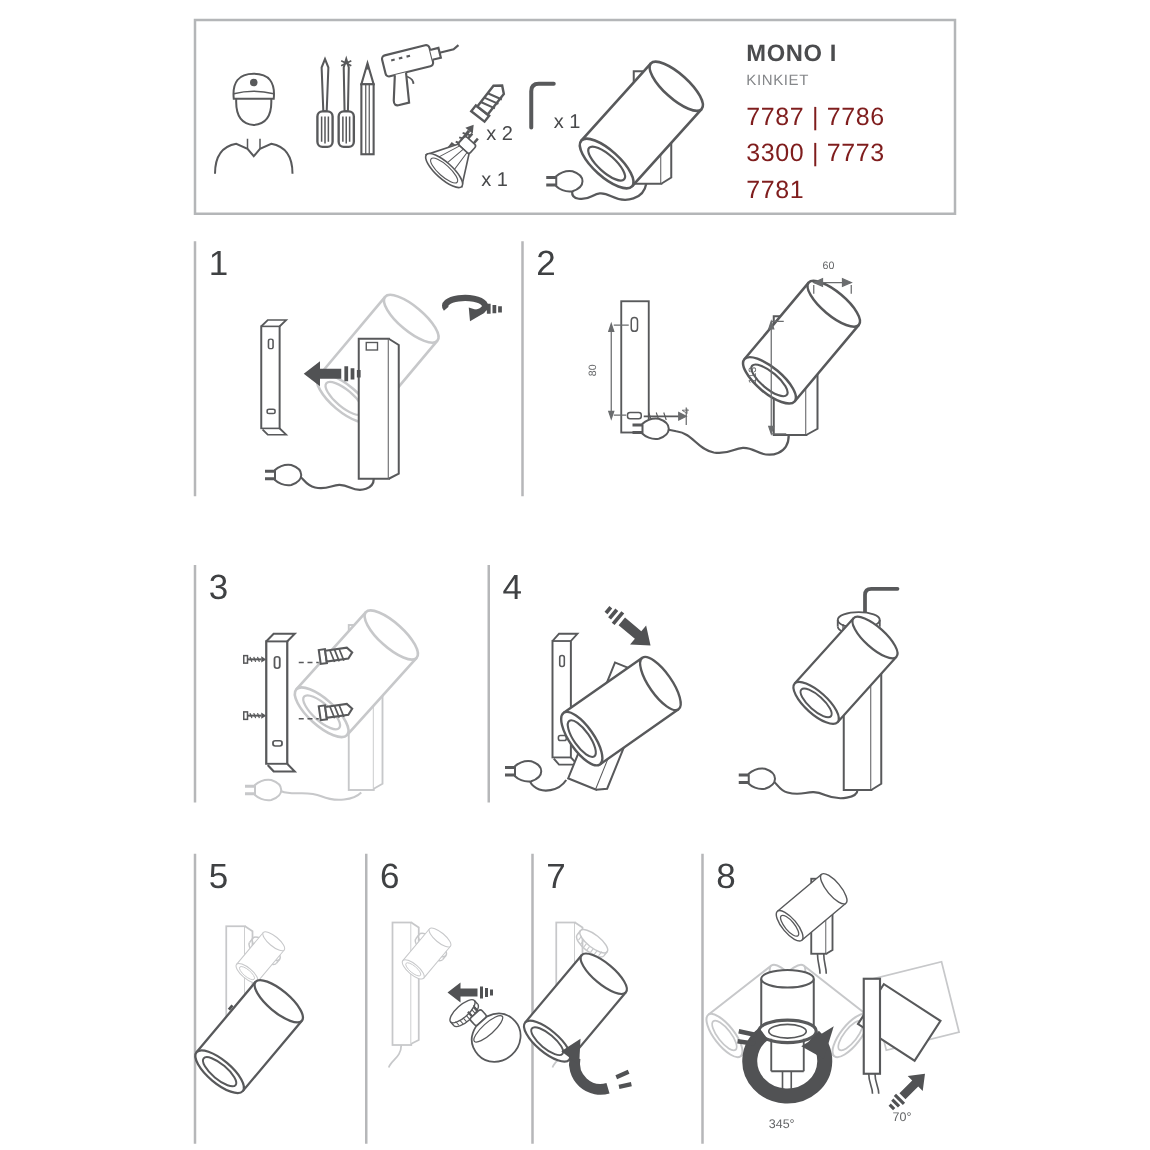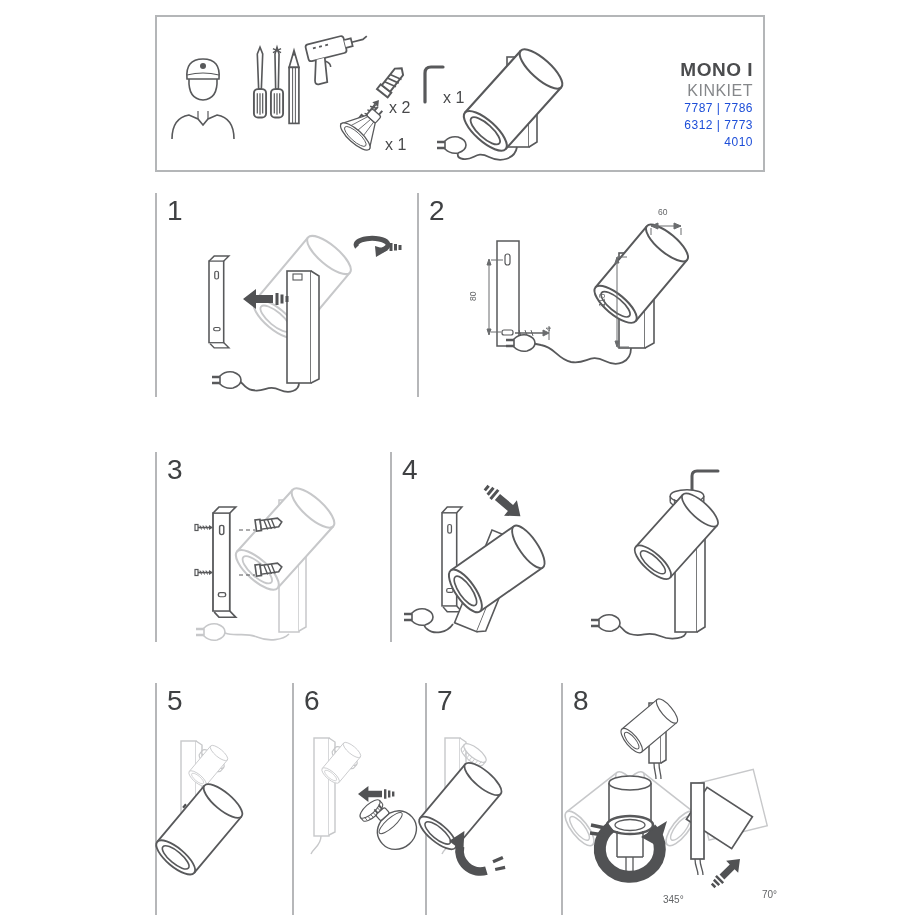--- a/index.html
+++ b/index.html
@@ -7,25 +7,25 @@
         font-family:"Liberation Sans",sans-serif;}
   svg{position:absolute;left:0;top:0;overflow:visible;}
   .kitbox{position:absolute;left:155px;top:15px;width:610px;height:157px;
           border:2px solid #b4b6b8;box-sizing:border-box;background:#fff;}
   .panel{position:absolute;border-left:2px solid #b6b7b9;box-sizing:border-box;}
   .num{font-size:28px;font-weight:400;color:#3f4143;line-height:1;
        display:inline-block;margin:4px 0 0 10px;}
   .qty{position:absolute;font-size:16px;color:#48494b;white-space:nowrap;}
   .dim{position:absolute;font-size:8.5px;color:#636567;white-space:nowrap;line-height:1;}
   .rot{transform:rotate(-90deg);transform-origin:center;}
-  .ang{position:absolute;font-size:10px;color:#636567;white-space:nowrap;margin-left:48px;}
-  .ptext{position:absolute;left:440px;top:42px;width:156px;text-align:right;}
+  .ang{position:absolute;font-size:10px;color:#636567;white-space:nowrap;}
+  .ptext{position:absolute;left:440px;top:16px;width:156px;text-align:left;}
   .ptitle{font-size:19px;font-weight:700;color:#4b4c4e;line-height:22px;letter-spacing:.5px;}
-  .psub{font-size:16px;color:#85878a;line-height:19px;letter-spacing:.5px;}
-  .pcode{font-size:12px;color:#1d4ed8;line-height:17px;letter-spacing:.5px;}
+  .psub{font-size:12px;color:#85878a;line-height:19px;letter-spacing:.5px;}
+  .pcode{font-size:20px;color:#7f1d1d;line-height:17px;letter-spacing:.5px;margin-top:12px;}
 </style>
 </head>
 <body>
 
 <div class="page">
 
 <svg width="0" height="0" style="position:absolute" aria-hidden="true">
   <defs></defs>
   <g style="display:none"></g>
   <g id="plug">
@@ -144,22 +144,22 @@
       <use href="#plug" transform="translate(303,128)"></use>
     </g>
   </svg>
   <span class="qty" style="left:232px;top:82px">x 2</span>
   <span class="qty" style="left:286px;top:72px">x 1</span>
   <span class="qty" style="left:228px;top:119px">x 1</span>
   <div class="ptext">
     <div class="ptitle">MONO I</div>
     <div class="psub">KINKIET</div>
     <div class="pcode">7787 | 7786</div>
-    <div class="pcode">6312 | 7773</div>
-    <div class="pcode">4010</div>
+    <div class="pcode">3300 | 7773</div>
+    <div class="pcode">7781</div>
   </div>
 </div>
 
 <div class="panel" style="left:155px;top:193px;width:262px;height:204px">
   <span class="num">1</span>
   <svg width="262" height="204">
     <g color="#c7c8ca">
       <use href="#headcyl" transform="translate(172,62) rotate(40) scale(1.3)"></use>
     </g>
     <g color="#58595b">

